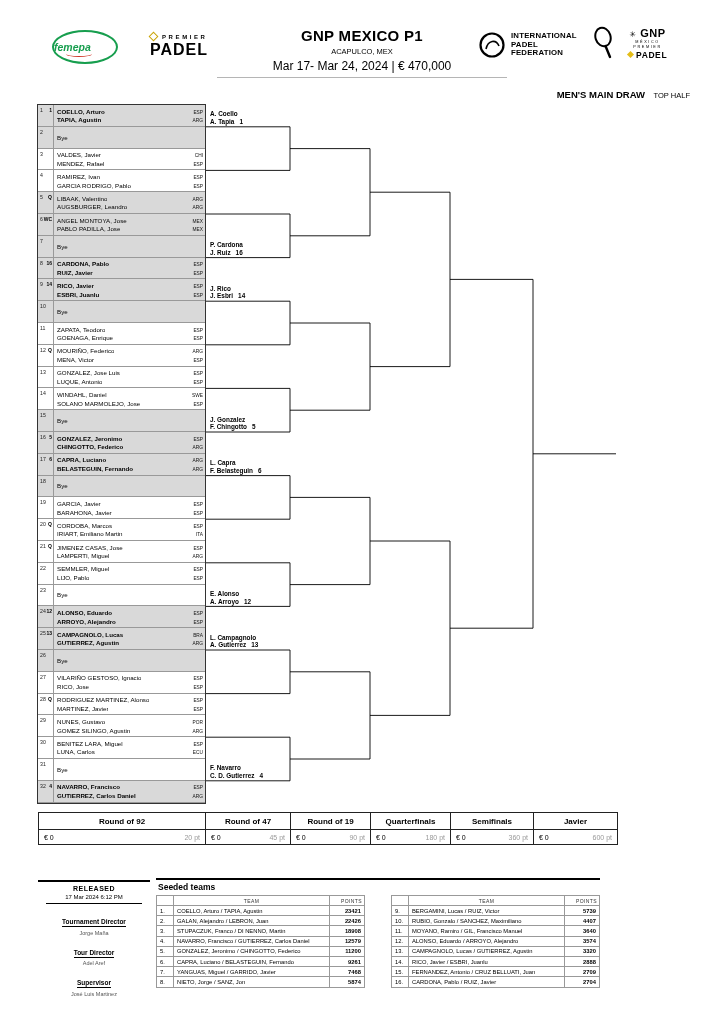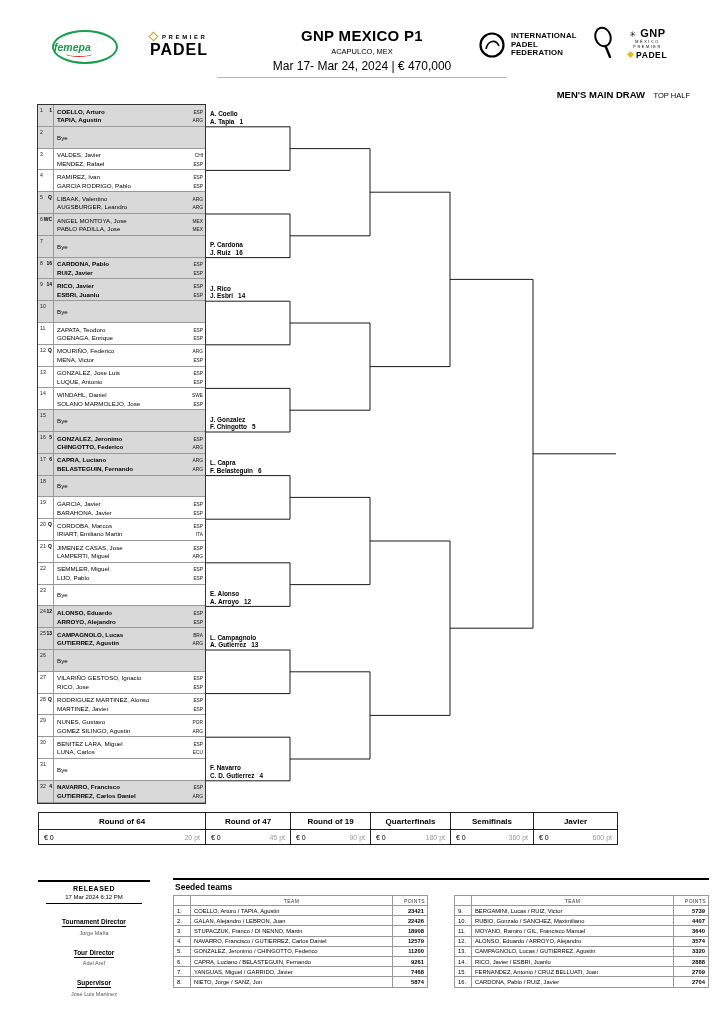--- a/index.html
+++ b/index.html
@@ -57,21 +57,21 @@
   .rv{display:flex;justify-content:space-between;padding:3.5px 5px;font-size:7px;border-right:1px solid #222;box-sizing:border-box;}
   .rv .pts{color:#999;}
 
   
   .foot-left{position:absolute;left:38px;top:880px;width:112px;text-align:center;border-top:2px solid #000;padding-top:3px;}
   .rel-label{font-size:7px;font-weight:bold;letter-spacing:.5px;}
   .rel-value{font-size:6px;margin:2px 8px 6px;border-bottom:1px solid #000;padding-bottom:3px;}
   .role{margin-bottom:5px;}
   .rl{font-size:6.5px;font-weight:bold;border-bottom:.8px solid #000;display:inline-block;padding-bottom:1px;}
   .rn{font-size:5.5px;color:#555;margin-top:1.5px;}
-  .foot-center{position:absolute;left:156px;top:878px;width:536px;border-top:2.5px solid #000;margin-left:17px;}
+  .foot-center{position:absolute;left:156px;top:878px;width:444px;border-top:2.5px solid #000;}
   .seed-title{font-size:8.5px;font-weight:bold;padding:2px 0 3px 2px;}
   .seed-tables{display:flex;gap:26px;}
   .seed-tables table{flex:1;border-collapse:collapse;}
   .seed-tables th,.seed-tables td{border:.7px solid #999;}
   .seed-tables th{font-size:5px;color:#333;font-weight:normal;letter-spacing:.4px;padding:1.5px 2px;}
   .hteam{text-align:center;}
   .hpts{text-align:right;}
   .seed-tables td{font-size:5.8px;padding:1.6px 3px;white-space:nowrap;}
   .cnum{width:10px;}
   .cteam{overflow:hidden;max-width:160px;}
@@ -695,21 +695,21 @@
         </div>
         <div class="winner" style="top: 659.3px;">
           <div>F. Navarro</div>
           <div><span>C. D. Gutierrez</span><span class="wseed">4</span></div>
         </div>
       </div>
   </div>
 
   <div class="rounds">
     <div class="r-row r-head">
-      <div class="rh">Round of 64</div>
+      <div class="rh">Round of 92</div>
       <div class="rh">Round of 47</div>
       <div class="rh">Round of 19</div>
       <div class="rh">Quarterfinals</div>
       <div class="rh">Semifinals</div>
       <div class="rh">Javier</div>
     </div>
     <div class="r-row r-vals">
       <div class="rv">
           <span class="prize">€ 0</span>
           <span class="pts">20 pt</span>

